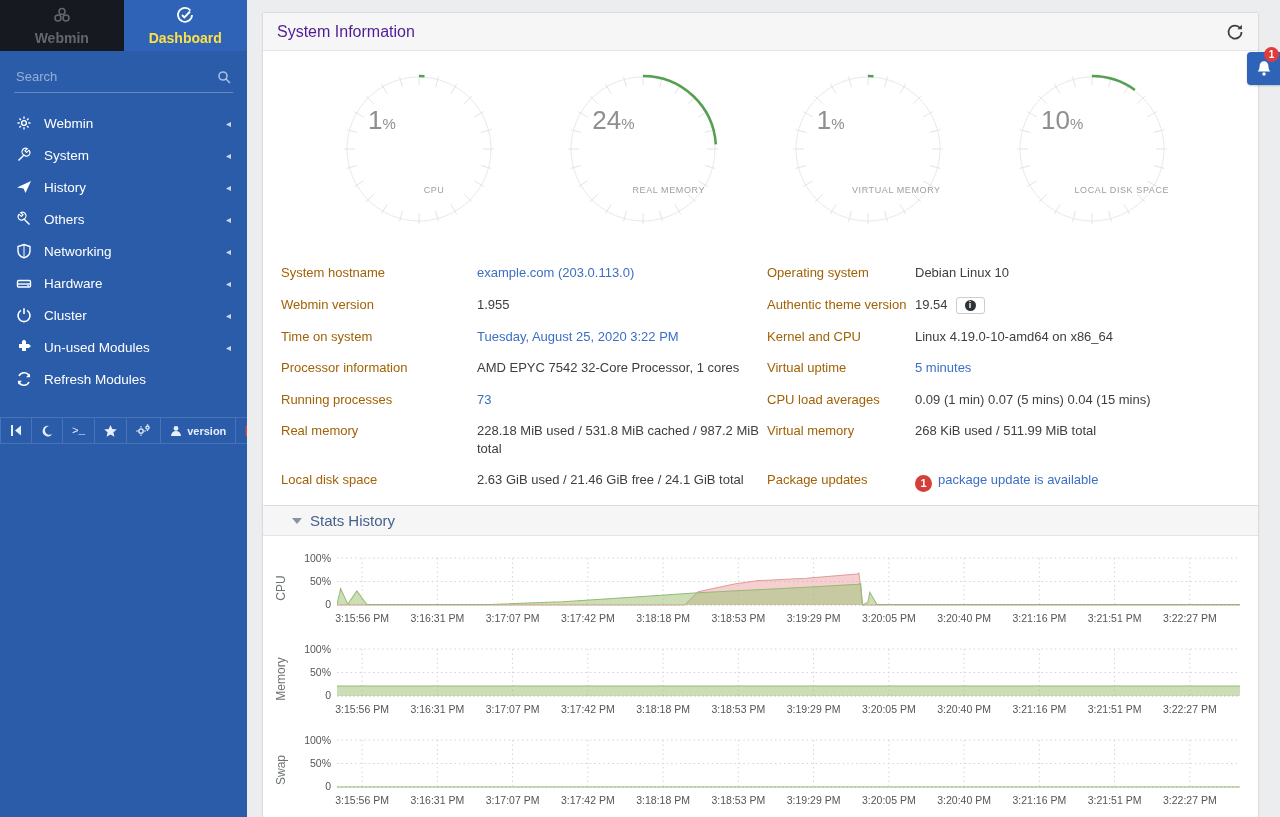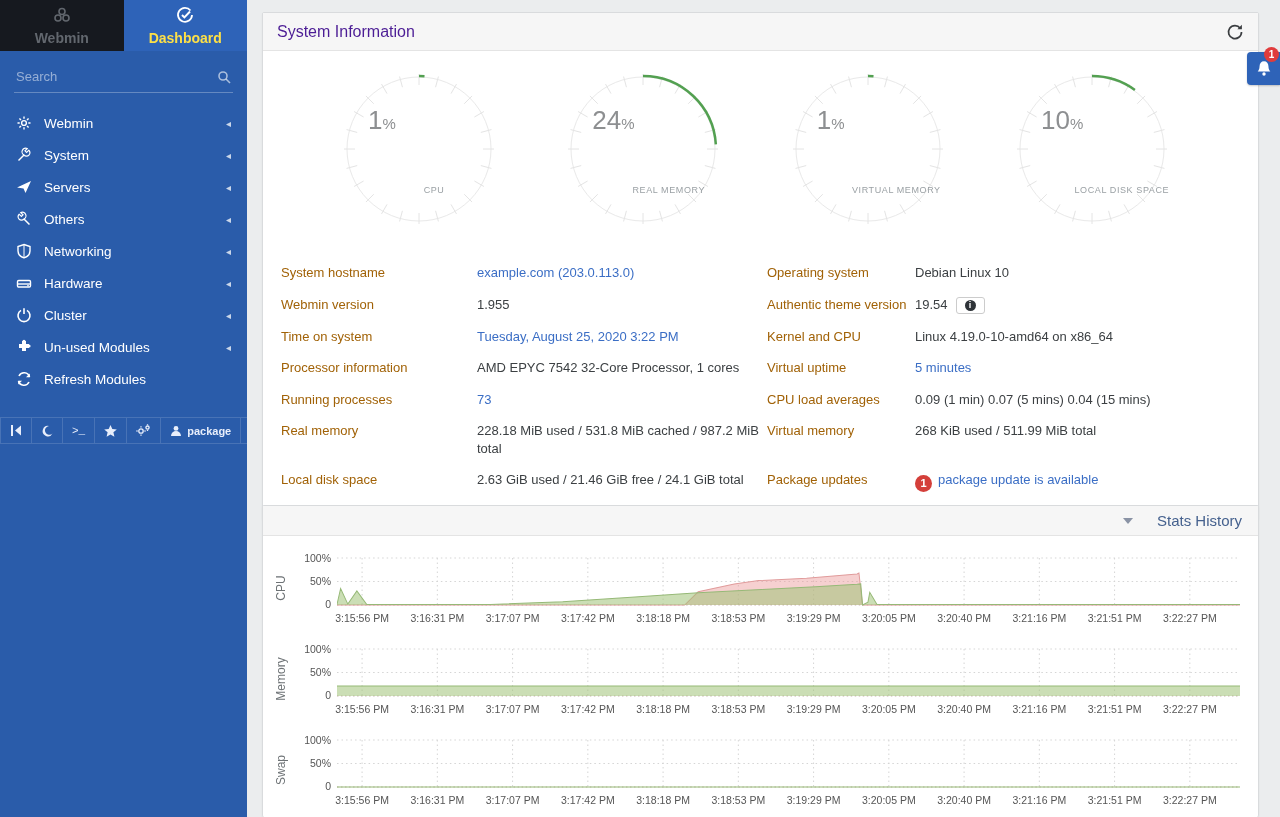--- a/index.html
+++ b/index.html
@@ -69,23 +69,23 @@
   .chip .dot { display:inline-block; width:11px; height:11px; border-radius:50%;
     background:#2e3338; color:#fff; font-size:9px; font-weight:bold;
     line-height:11px; text-align:center; }
   .rbadge { display:inline-block; width:17px; height:17px; border-radius:50%;
     background:#d43f3a; color:#fff; font-size:11px; font-weight:bold;
     line-height:17px; text-align:center; margin-right:6px; vertical-align:-3px; }
 
   
   .card-stats { position:absolute; left:15px; right:21px; top:505px; bottom:0;
     border-bottom:none; }
-  .stats-head { display:flex; align-items:center; gap:24px; height:30px;
-    background:#f6f6f6; border-bottom:1px solid #e4e4e4; padding:0 16px;
-    cursor:pointer;justify-content:flex-end; }
+  .stats-head { display:flex; align-items:center; gap:8px; height:30px;
+    background:#f6f6f6; border-bottom:1px solid #e4e4e4; padding:0 29px;
+    cursor:pointer; }
   .stats-head .tri { width:0; height:0; border-left:5px solid transparent;
     border-right:5px solid transparent; border-top:6px solid #8a93a5; }
   .stats-head .title { font-size:15px; color:#45618e; }
   .charts { padding:12px 18px 0 6px; }
   .chart { display:flex; margin-bottom:11px; }
   .chart .rot { width:24px; display:flex; align-items:center; justify-content:center; }
   .chart .rot span { transform:rotate(-90deg); font-size:12px; color:#6d7275;
     white-space:nowrap; }
   .chart .yaxis { width:44px; position:relative; font-size:10.5px; color:#555; }
   .chart .yaxis span { position:absolute; right:6px; }
@@ -157,21 +157,21 @@
         </span>
       <span>System</span>
       <span class="chev">◂</span>
     </div>
     <div class="menu-item">
       <span class="micon">
         <svg width="16" height="16" viewBox="0 0 16 16" fill="#fff">
           <polygon points="1,8.5 15,2 9.5,14 7.5,9.5"></polygon>
         </svg>
         </span>
-      <span>Servers</span>
+      <span>History</span>
       <span class="chev">◂</span>
     </div>
     <div class="menu-item">
       <span class="micon">
         <svg width="16" height="16" viewBox="0 0 16 16" fill="none" stroke="#fff" stroke-width="1.5">
           <path d="M13.5 13.5 L8 8"></path>
             <path d="M8 8 A3.4 3.4 0 1 1 3.2 3.2 L5.4 5.4 7 3.8 4.8 1.6 A3.4 3.4 0 0 1 8 8Z" stroke-width="1.2"></path>
         </svg>
         </span>
       <span>Others</span>
@@ -258,21 +258,21 @@
           <path d="M5 3.6v-1.4M5 10.4v1.4M1.6 7H.4M8.4 7h1.2"></path>
         <circle cx="11.5" cy="3.6" r="1.6"></circle>
           <path d="M11.5 1.2v-1M11.5 6v1"></path>
       </svg>
     </div>
     <div class="sf-btn sf-user">
       <svg width="12" height="12" viewBox="0 0 12 12" fill="#e8eefb">
         <circle cx="6" cy="3.4" r="2.4"></circle>
           <path d="M1 11 A5 5 0 0 1 11 11Z"></path>
       </svg>
-      <span>package</span>
+      <span>version</span>
     </div>
     <div class="sf-btn sf-logout">
       <svg width="14" height="12" viewBox="0 0 14 12" fill="none" stroke="#e5433c" stroke-width="1.6">
         <path d="M5.5 1.5 H1.5 V10.5 H5.5"></path>
           <line x1="4.5" y1="6" x2="12.5" y2="6"></line>
         <polyline points="9.5,3 12.5,6 9.5,9"></polyline>
       </svg>
     </div>
   </div>
 </div>

